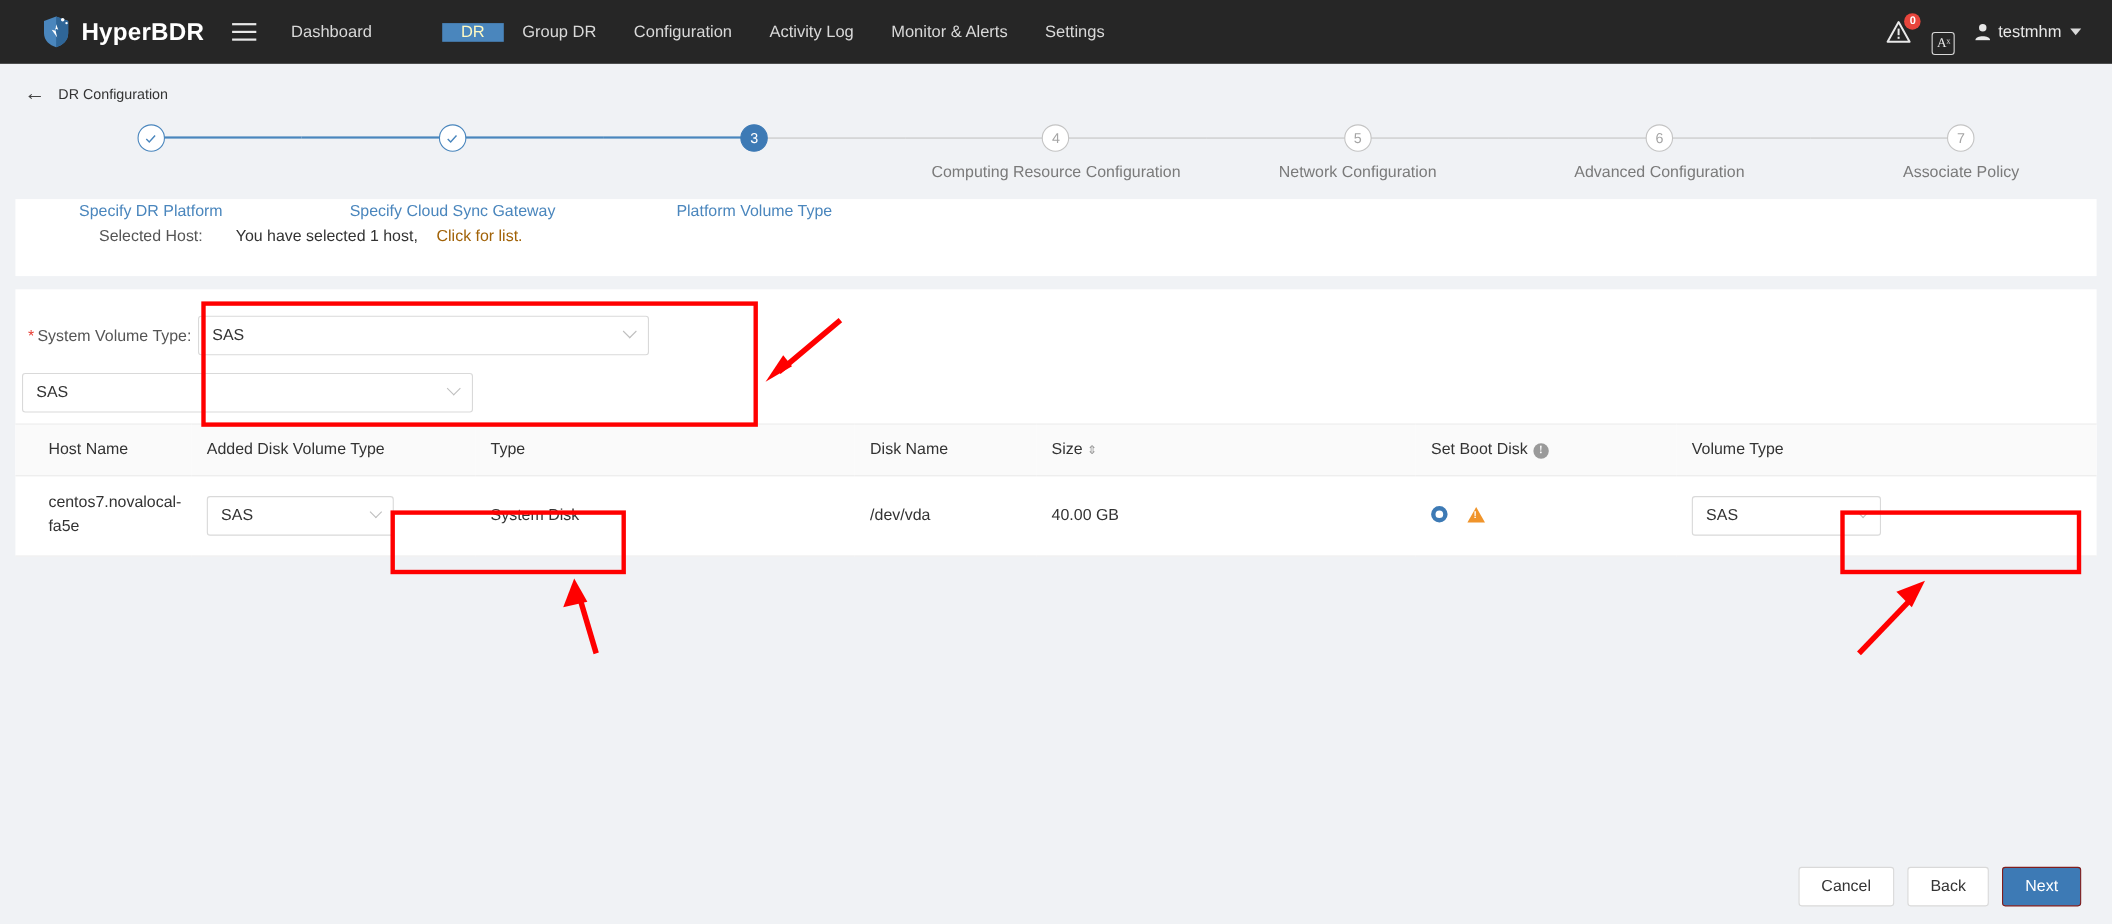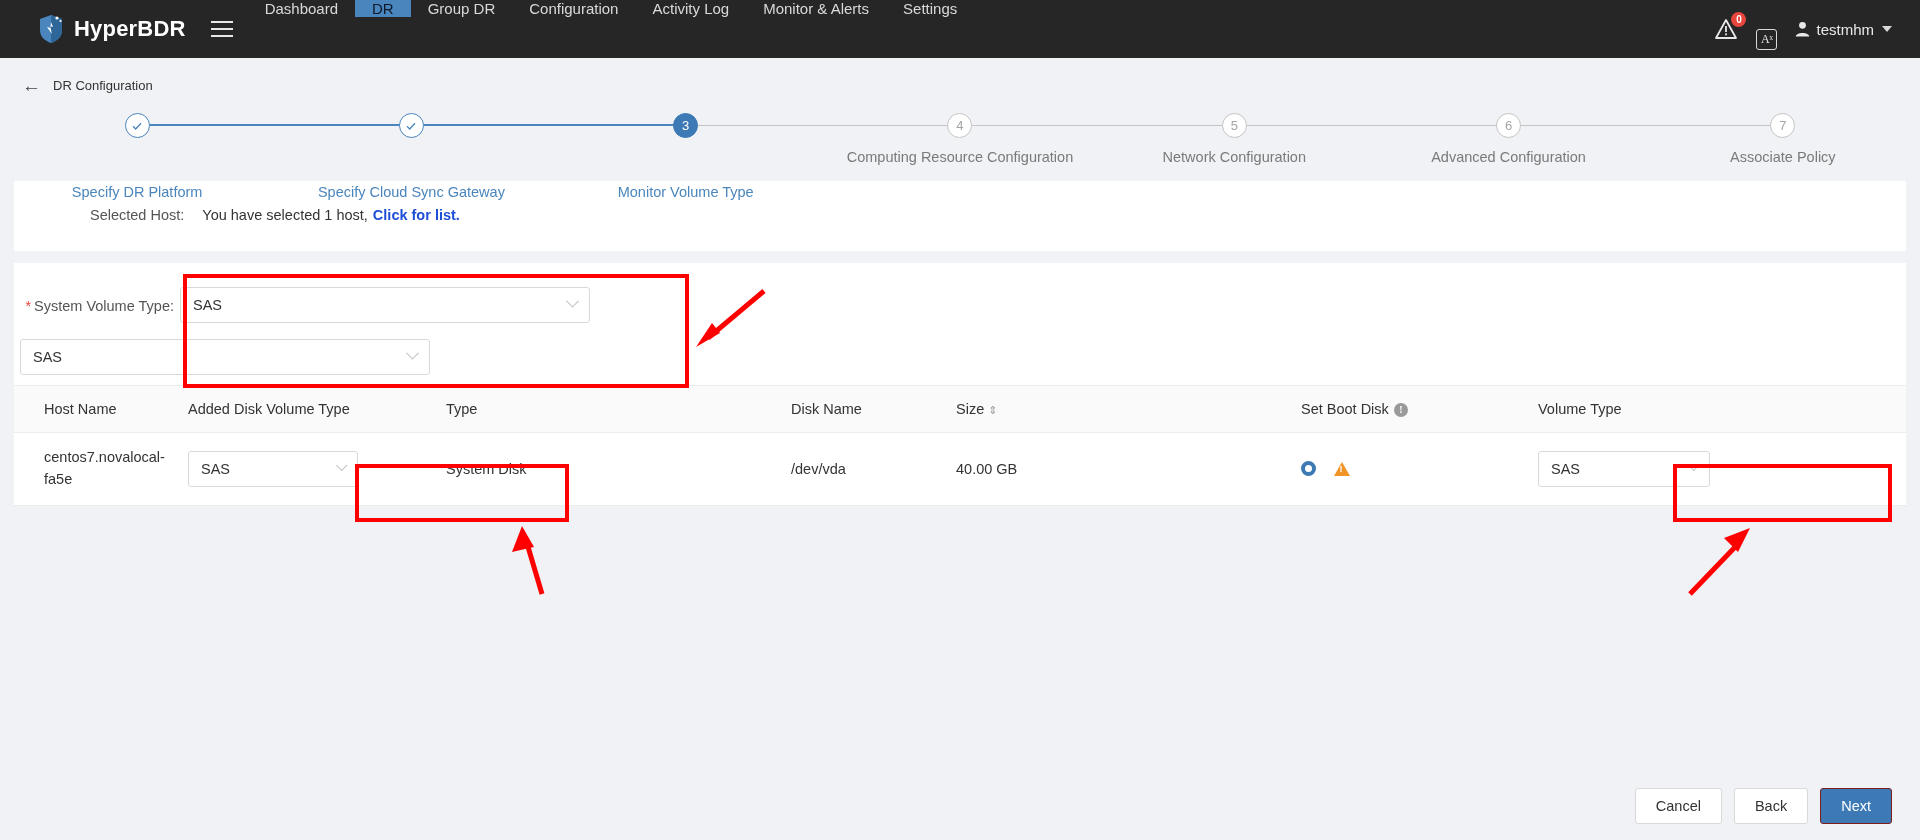--- a/index.html
+++ b/index.html
@@ -16,26 +16,26 @@
   
   .topnav{
     height:58px; background:#262626; display:flex; align-items:stretch;
     position:relative; z-index:5;
   }
   .brand{ display:flex; align-items:center; gap:10px; padding-left:38px; padding-right:10px; }
   .brand-logo{ width:26px; height:30px; position:relative; }
   .brand-name{ color:#fff; font-size:22px; font-weight:bold; letter-spacing:.2px; }
   .hamburger{ display:flex; flex-direction:column; justify-content:center; gap:5px; width:52px; cursor:pointer; align-items:center;}
   .hamburger span{ display:block; width:22px; height:2px; background:#e8e8e8; }
-  .navitems{ display:flex; align-items:flex-start; }
+  .navitems{ display:flex; align-items:center; }
   .navitem{
     display:flex; align-items:center; padding:0 17px; color:#d9d9d9;
     font-size:15px; cursor:pointer; white-space:nowrap;
   }
-  .navitem.active{ background:#4a86bd; color:#0f172a; }
+  .navitem.active{ background:#4a86bd; color:#fef9c3;margin-left:47px; }
   .nav-right{ margin-left:auto; display:flex; align-items:center; gap:18px; padding-right:28px; }
   .bell-wrap{ position:relative; width:24px; height:24px; cursor:pointer; }
   .badge{
     position:absolute; top:-5px; right:-8px; background:#e8453c; color:#fff;
     font-size:10px; line-height:15px; min-width:15px; height:15px; border-radius:8px;
     text-align:center; padding:0 3px; font-weight:bold;
   }
   .lang-icon{
     width:21px; height:21px; border:1.6px solid #d9d9d9; border-radius:3px; color:#e8e8e8;
     font-size:12px; display:flex; align-items:center; justify-content:center; cursor:pointer;
@@ -70,24 +70,24 @@
   .bar.right{ left:50%; right:0; }
   .bar.blue{ background:#4a86bd; height:2px; top:11px;}
   .bar.grey{ background:#c4c4c4; }
   .step-label{ margin-top:11px; font-size:14.5px; white-space:nowrap; }
   .step-label.blue{ color:#4a86bd;margin-top:46px; }
   .step-label.grey{ color:#7a7a7a; }
 
   
   .panel{ background:#fff; margin:0 14px; }
   .panel-host{ padding:26px 0 28px 0; }
-  .host-row{ display:flex; align-items:center; padding-left:76px; font-size:14.5px; gap:18px;}
+  .host-row{ display:flex; align-items:center; padding-left:76px; font-size:14.5px; gap:30px;}
   .host-label{ color:#555; }
   .host-text{ color:#333; }
-  .host-link{ color:#1d4ed8; cursor:pointer;font-weight:bold; }
+  .host-link{ color:#a16207; cursor:pointer; }
 
   .panel-form{ margin-top:12px; padding:24px 0 0 0; position:relative; }
 
   .form-row{ display:flex; align-items:flex-start; margin-bottom:16px; }
   .form-label{
     width:160px; text-align:right; font-size:14.5px; color:#555; padding-top:9px;
     line-height:1.45;
   }
   .req{ color:#e8453c; margin-right:3px; }
   .select{
@@ -236,21 +236,21 @@
             <path d="M2 6.3 L4.7 9 L10 3.2" fill="none" stroke="#4a86bd" stroke-width="1.3"></path>
           </svg>
       </div>
       <div class="step-label blue">Specify Cloud Sync Gateway</div>
     </div>
 
     <div class="step">
       <div class="bar left blue"></div>
         <div class="bar right grey"></div>
       <div class="circle current">3</div>
-      <div class="step-label blue">Monitor Volume Type</div>
+      <div class="step-label blue">Platform Volume Type</div>
     </div>
 
     <div class="step">
       <div class="bar left grey"></div>
         <div class="bar right grey"></div>
       <div class="circle todo">4</div>
       <div class="step-label grey">Computing Resource Configuration</div>
     </div>
 
     <div class="step">

